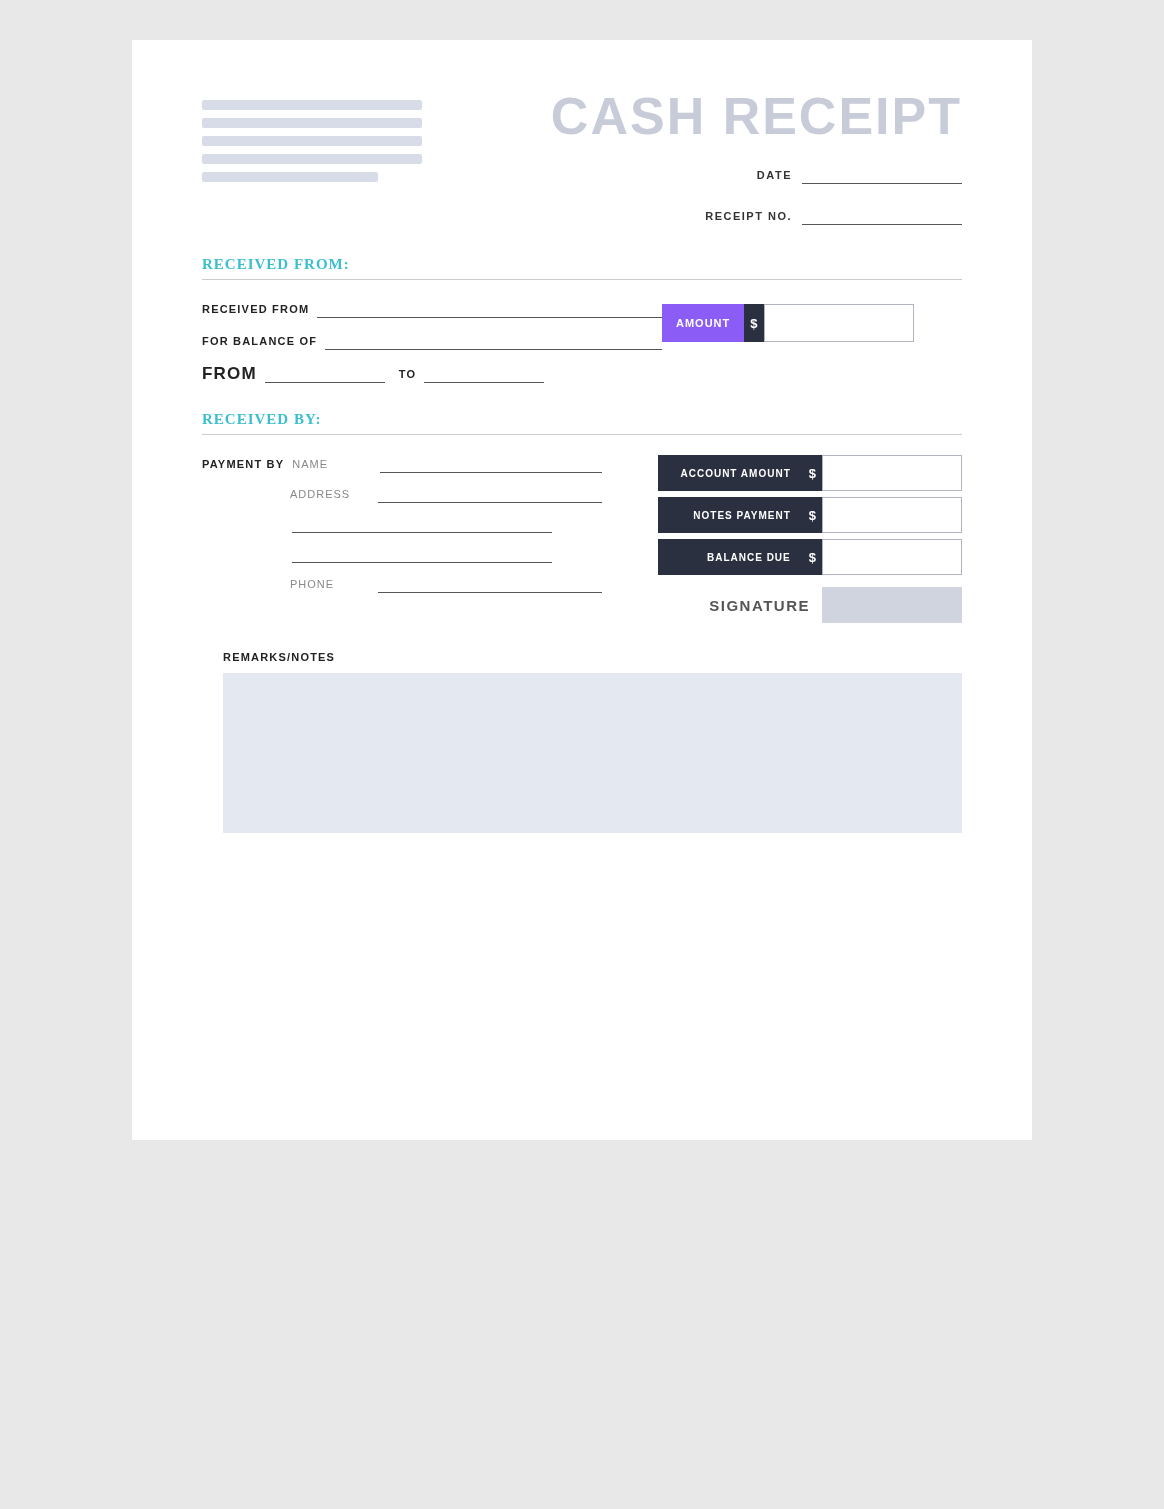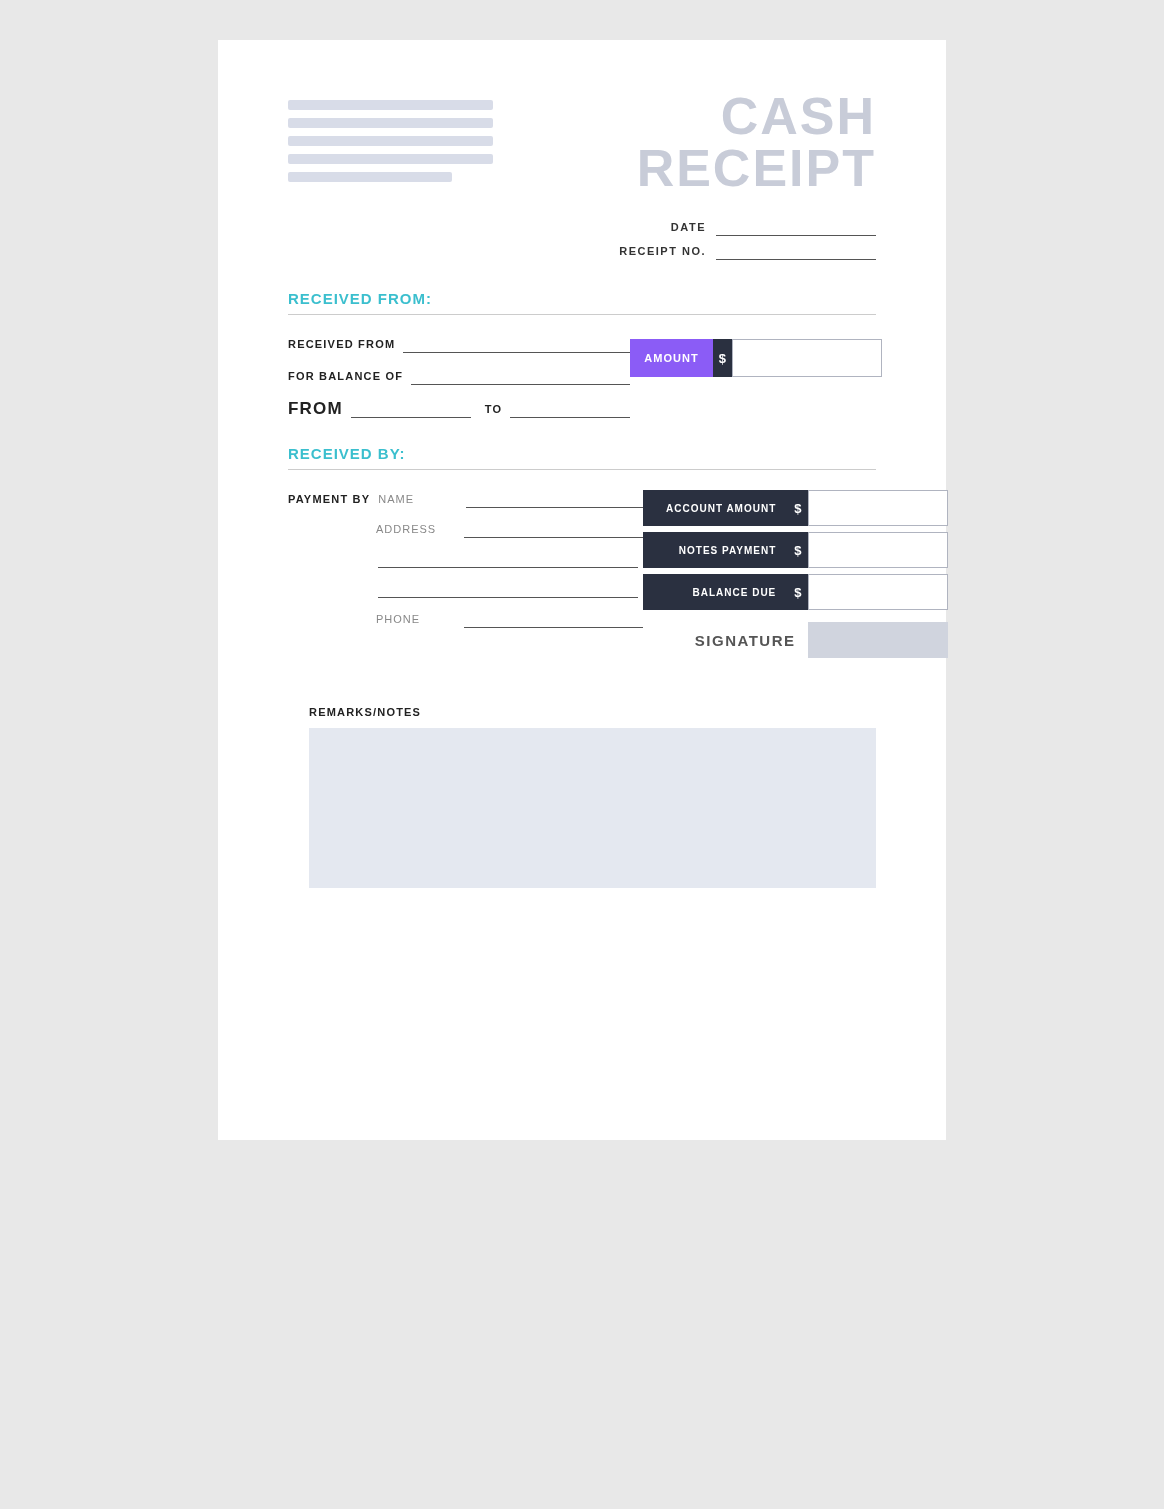--- a/index.html
+++ b/index.html
@@ -7,21 +7,21 @@
       background: #e8e8e8;
       font-family: Arial, sans-serif;
       display: flex;
       justify-content: center;
       align-items: flex-start;
       min-height: 1509px;
       padding: 40px 20px;
     }
     .page {
       background: #ffffff;
-      width: 728px;
+      width: 900px;
       min-height: 1100px;
       padding: 50px 70px 60px 70px;
       position: relative;
     }
 
     
     .header {
       display: flex;
       justify-content: space-between;
       align-items: flex-start;
@@ -51,21 +51,21 @@
       font-size: 52px;
       font-weight: 700;
       color: #c8ccd8;
       letter-spacing: 2px;
       line-height: 1;
       margin-bottom: 24px;
     }
     .date-receipt-area {
       display: flex;
       flex-direction: column;
-      gap: 6px;
+      gap: 23px;
       align-items: flex-end;
     }
     .field-row-right {
       display: flex;
       align-items: center;
       gap: 10px;
     }
     .field-label-right {
       font-size: 11px;
       font-weight: 700;
@@ -80,20 +80,21 @@
       background: transparent;
       outline: none;
     }
 
     
     .section-header {
       border-bottom: 1.5px solid #ccc;
       padding-bottom: 6px;
       margin-bottom: 20px;
       margin-top: 26px;
+      font-family: Liberation Serif, serif;
     }
     .section-title {
       font-size: 15px;
       font-weight: 700;
       letter-spacing: 1px;
       color: #3bbfce;
     }
 
     
     .received-from-body {
@@ -294,21 +295,21 @@
       color: #555;
     }
     .signature-box {
       width: 140px;
       height: 36px;
       background: #d0d4de;
     }
 
     
     .remarks-section {
-      margin-top: 48px;
+      margin-top: 28px;
       padding-left: 21px;
     }
     .remarks-label {
       font-size: 11px;
       font-weight: 700;
       letter-spacing: 1.2px;
       color: #222;
       margin-bottom: 10px;
     }
     .remarks-box {

